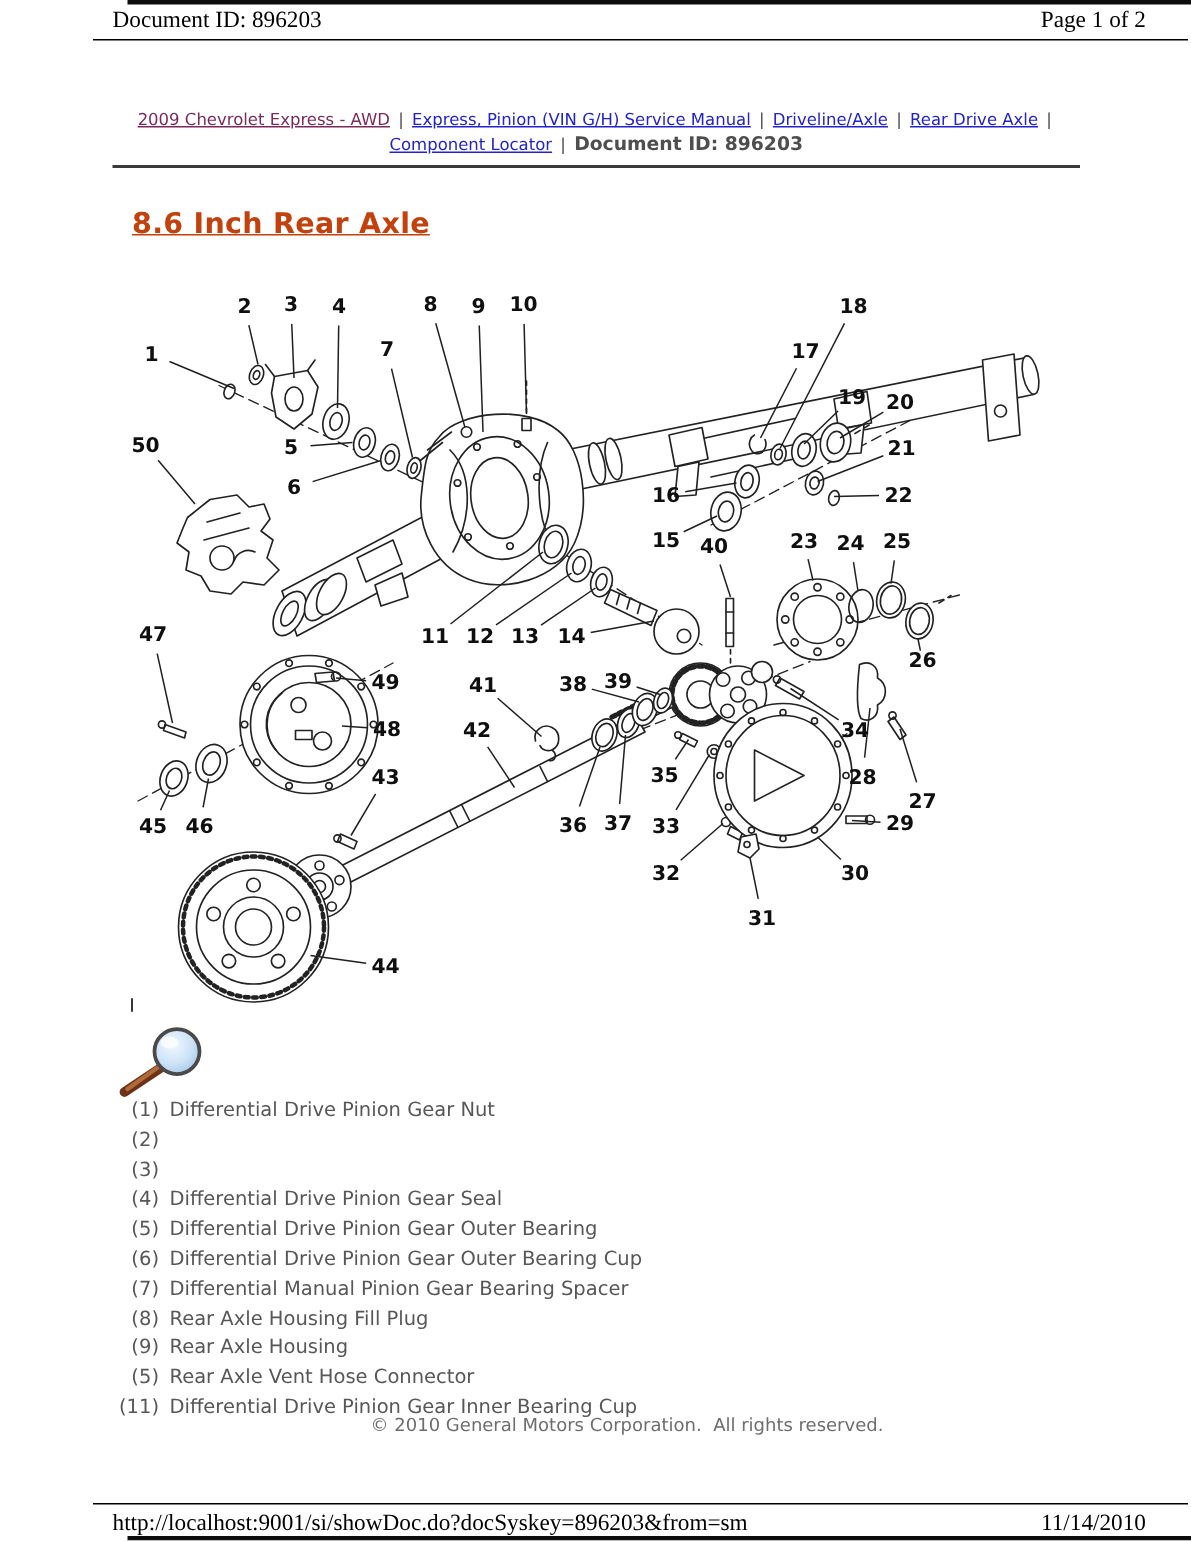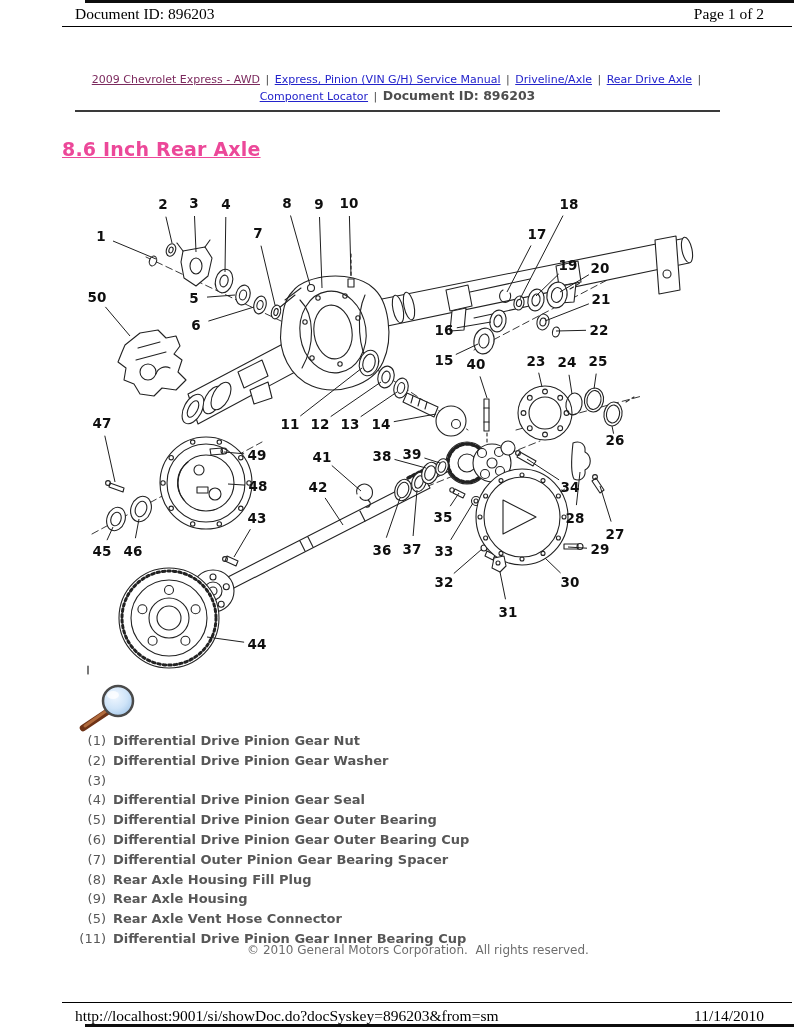--- a/index.html
+++ b/index.html
@@ -22,33 +22,33 @@
   .crumbs{
     position:absolute;left:75px;width:645px;top:72px;text-align:center;
     font-size:11px;line-height:15.5px;color:#4a4a4a;
   }
   .bc-link{color:#2323cb;cursor:pointer;text-align:right;}
   .bc-link.visited{color:#7c2a5e;}
   .bc-sep{color:#4a4a4a;padding:0 2px;}
   .bc-docid{font-weight:bold;color:#4e4e4e;font-size:12.5px;}
   .rule.crumbs-rule{left:75px;width:645px;right:auto;top:110px;border-top:2px solid #3a3a3a;}
   .page-title{
-    position:absolute;left:62px;top:125px;font-size:19px;font-weight:bold;
-    color:#ec4899;text-decoration:underline;letter-spacing:.2px;
+    position:absolute;left:88px;top:125px;font-size:19px;font-weight:bold;
+    color:#c2410c;text-decoration:underline;letter-spacing:.2px;
   }
   .diagram-svg{position:absolute;left:0;top:0;}
   #callout-layer line{stroke:#1f1f1f;stroke-width:1;}
   #callout-layer text{
     fill:#0f0f0f;font-family:"DejaVu Sans",sans-serif;font-size:13.5px;
     font-weight:bold;text-anchor:middle;stroke:none;
   }
   .parts{position:absolute;left:75px;top:731px;font-size:13px;color:#575757;}
   .part-row{display:flex;height:19.8px;line-height:19.8px;white-space:pre;}
   .part-num{width:31px;text-align:right;}
-  .part-label{margin-left:7px;font-weight:bold;}
+  .part-label{margin-left:7px;}
   .copyright{
     position:absolute;left:0;width:794px;top:943px;text-align:center;
     font-size:12px;color:#6d6d6d;margin-left:21px;
   }
 </style>
 </head>
 <body>
 
 <div class="edge-bar top"></div>
 
@@ -421,26 +421,26 @@
       <text x="258" y="490.6">48</text>
       <line x1="244.1" y1="453.8" x2="224" y2="452"></line>
       <text x="257" y="459.6">49</text>
       <line x1="105.4" y1="306.9" x2="130" y2="336"></line>
       <text x="97" y="301.6">50</text>
     </g>
 </svg>
 
 <div class="parts">
     <div class="part-row"><span class="part-num">(1)</span><span class="part-label">Differential Drive Pinion Gear Nut</span></div>
-    <div class="part-row"><span class="part-num">(2)</span><span class="part-label">Differential Drive Pinion Gear Washer</span></div>
+    <div class="part-row"><span class="part-num">(2)</span></div>
     <div class="part-row"><span class="part-num">(3)</span></div>
     <div class="part-row"><span class="part-num">(4)</span><span class="part-label">Differential Drive Pinion Gear Seal</span></div>
     <div class="part-row"><span class="part-num">(5)</span><span class="part-label">Differential Drive Pinion Gear Outer Bearing</span></div>
     <div class="part-row"><span class="part-num">(6)</span><span class="part-label">Differential Drive Pinion Gear Outer Bearing Cup</span></div>
-    <div class="part-row"><span class="part-num">(7)</span><span class="part-label">Differential Outer Pinion Gear Bearing Spacer</span></div>
+    <div class="part-row"><span class="part-num">(7)</span><span class="part-label">Differential Manual Pinion Gear Bearing Spacer</span></div>
     <div class="part-row"><span class="part-num">(8)</span><span class="part-label">Rear Axle Housing Fill Plug</span></div>
     <div class="part-row"><span class="part-num">(9)</span><span class="part-label">Rear Axle Housing</span></div>
     <div class="part-row"><span class="part-num">(5)</span><span class="part-label">Rear Axle Vent Hose Connector</span></div>
     <div class="part-row"><span class="part-num">(11)</span><span class="part-label">Differential Drive Pinion Gear Inner Bearing Cup</span></div>
   </div>
 
 <div class="copyright">© 2010 General Motors Corporation.&nbsp; All rights reserved.</div>
 
 <div class="rule bottom"></div>
 <div class="ftr">

